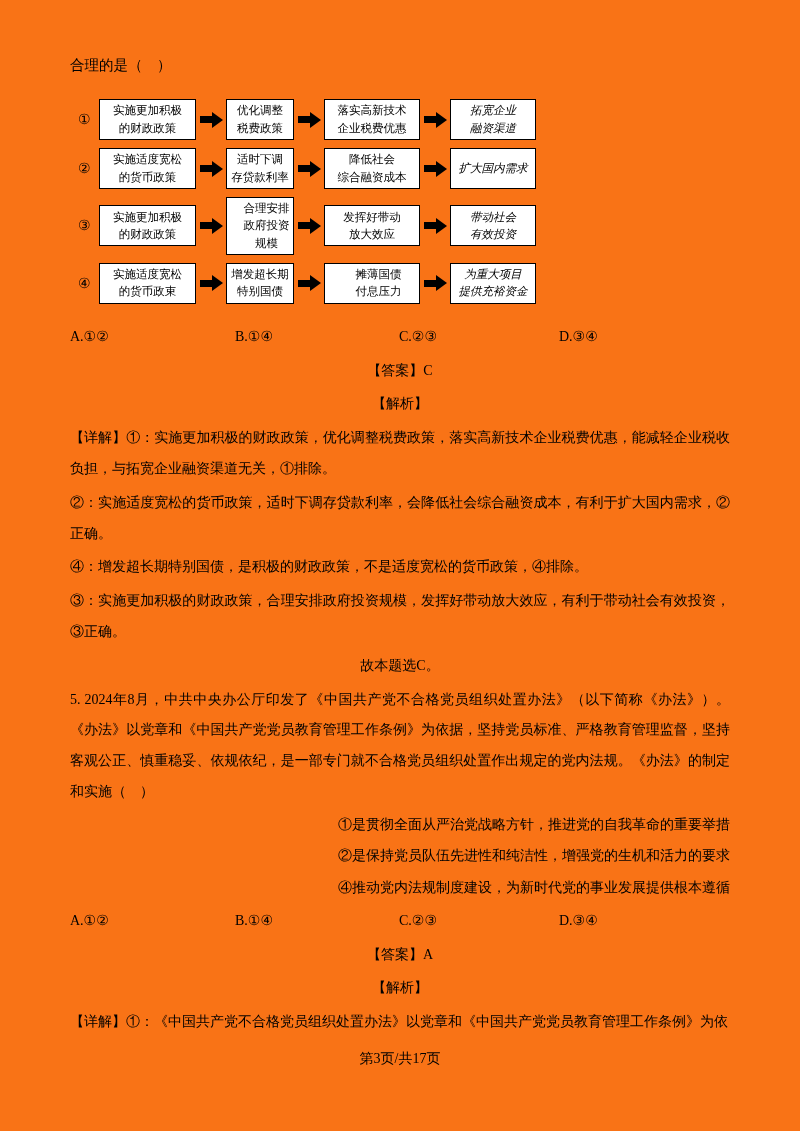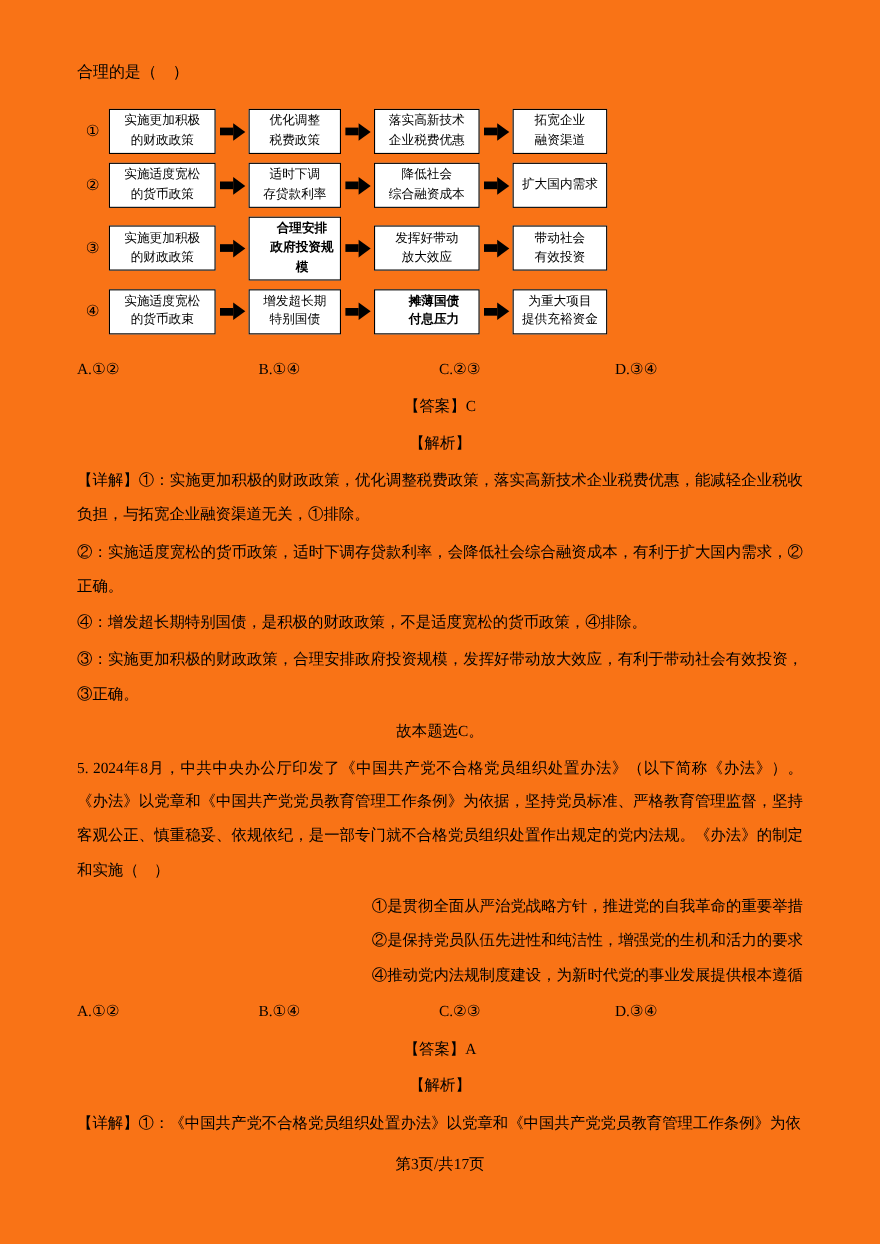--- a/index.html
+++ b/index.html
@@ -8,22 +8,22 @@
         padding:56px 70px 0 70px;box-sizing:border-box;overflow:hidden;}
   .intro{font-size:14.5px;margin:0 0 24px 0;}
 
   
   .diagram{margin:0 0 18px 8px;display:flex;flex-direction:column;gap:8px;}
   .flow-row{display:flex;align-items:center;}
   .row-num{width:21px;font-size:14px;flex:0 0 auto;}
   .flow-box{border:1.5px solid #000;min-height:41px;display:flex;align-items:center;justify-content:center;
             text-align:center;font-size:11.5px;line-height:1.5;white-space:pre-line;box-sizing:border-box;
             padding:2px 3px;flex:0 0 auto;background:#fff;}
-  .flow-box.bold{font-weight:bold;padding-left:16px;}
-  .c1{width:97px;}.c2{width:84px;}.c3{width:96px;}.c4{width:86px;}
+  .flow-box.bold{font-weight:normal;padding-left:16px;}
+  .c1{width:97px;}.c2{width:68px;}.c3{width:96px;}.c4{width:86px;font-style:italic;}
   .flow-arrow{flex:0 0 auto;width:30px;display:flex;align-items:center;justify-content:center;}
   .flow-arrow::before{content:"";display:block;width:12px;height:7px;background:#000;}
   .flow-arrow::after{content:"";display:block;width:0;height:0;border-left:11px solid #000;
                      border-top:8px solid transparent;border-bottom:8px solid transparent;}
 
   
   p{margin:0 0 3px 0;font-size:14px;line-height:2.2;text-align:justify;}
   p.label{text-align:center;}
   .options-row{display:flex;font-size:14px;line-height:2.2;margin:0 0 3px 0;}
   .options-row span:nth-child(1){width:165px;}

